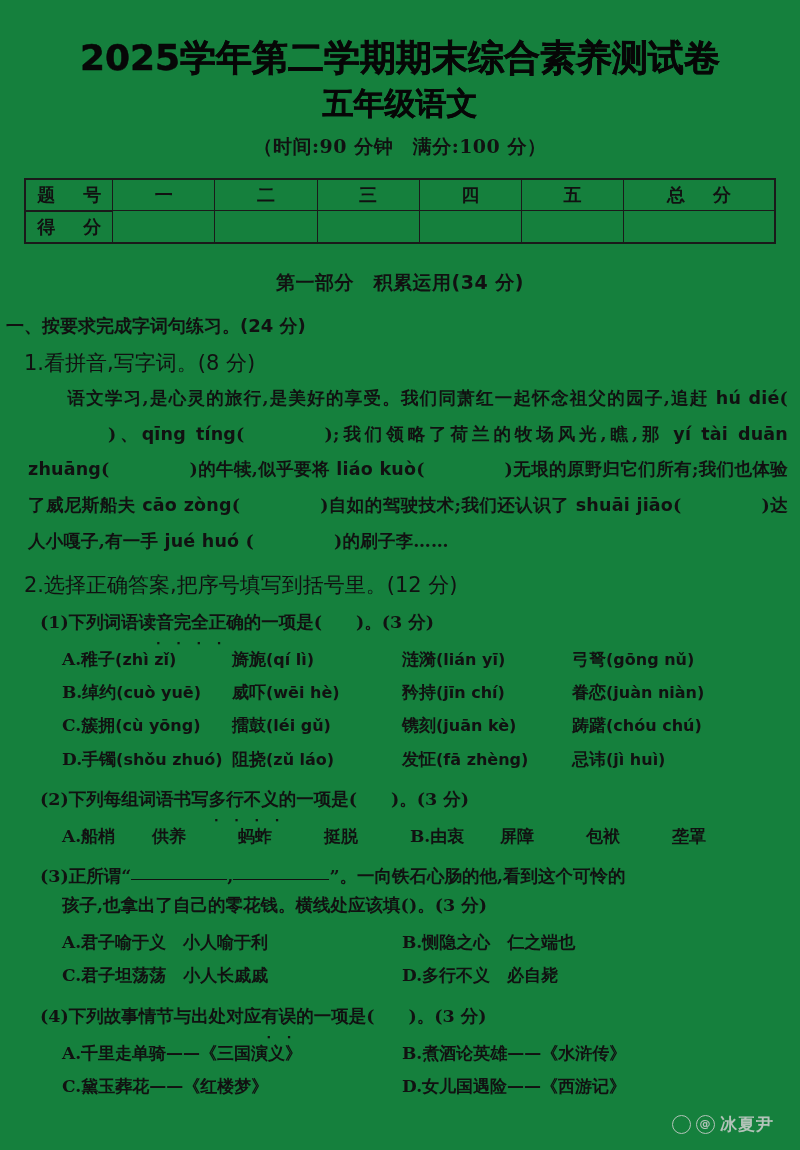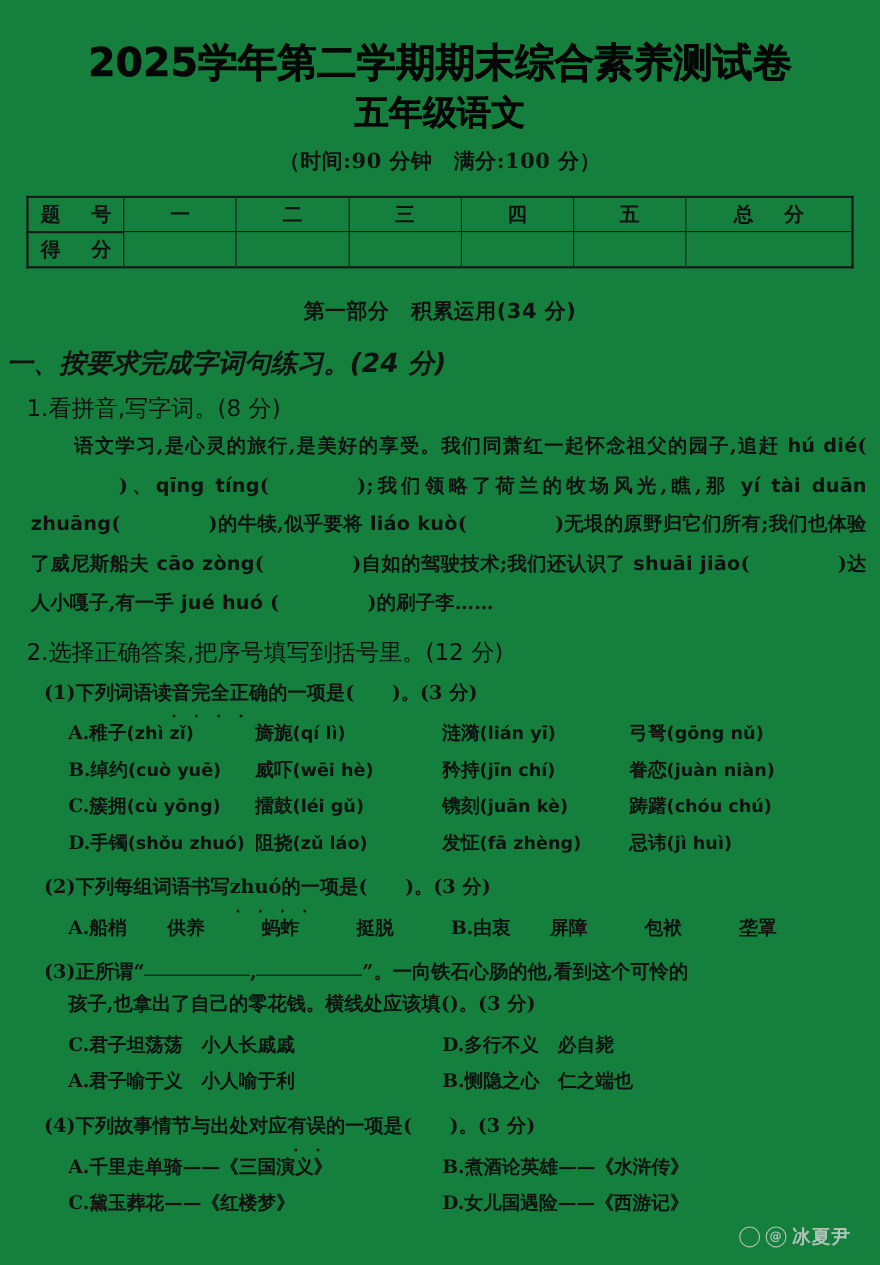--- a/index.html
+++ b/index.html
@@ -95,24 +95,23 @@
     text-align: center;
     font-family: "DejaVu Sans", "Liberation Sans", sans-serif;
     font-weight: bold;
     font-size: 19px;
     margin: 26px 0 0 0;
     letter-spacing: 0.5px;
   }
   .big-q {
     font-family: "DejaVu Sans", "Liberation Sans", sans-serif;
     font-weight: bold;
-    font-size: 24px;
+    font-size: 18px;
     margin: 18px 0 0 6px;
     letter-spacing: 0px;
-    font-style: italic;
   }
   .sub-q {
     font-family: "DejaVu Sans", "Liberation Sans", sans-serif;
     font-weight: normal;
     font-size: 21px;
     margin: 11px 0 0 24px;
   }
   .para {
     font-family: "DejaVu Serif", "Liberation Serif", serif;
     font-weight: bold;
@@ -282,21 +281,21 @@
     </div>
     <div class="opt-row cols4">
       <span class="cell"><span>D.</span><span>手镯</span><span class="py-inline">(shǒu zhuó)</span></span>
       <span class="cell"><span>阻挠</span><span class="py-inline">(zǔ láo)</span></span>
       <span class="cell"><span>发怔</span><span class="py-inline">(fā zhèng)</span></span>
       <span class="cell"><span>忌讳</span><span class="py-inline">(jì huì)</span></span>
     </div>
   </div>
 
   <div class="item-q">
-    <span>(2)</span><span>下列每组词语书写</span><span class="dotted"><span>zhuó</span><span class="dots">．．．．</span></span><span>的一项是(</span><span class="paren-gap"></span><span>)。(3 分)</span>
+    <span>(2)</span><span>下列每组词语书写</span><span class="dotted"><span>多行不义</span><span class="dots">．．．．</span></span><span>的一项是(</span><span class="paren-gap"></span><span>)。(3 分)</span>
   </div>
   <div class="opts">
     <div class="opt-row words">
       <span class="cell lead"><span>A.</span><span>船梢</span></span>
       <span class="cell">供养</span>
       <span class="cell">蚂蚱</span>
       <span class="cell">挺脱</span>
       <span class="cell lead"><span>B.</span><span>由衷</span></span>
       <span class="cell">屏障</span>
       <span class="cell">包袱</span>
@@ -305,26 +304,26 @@
   </div>
 
   <div class="item-q">
     <span>(3)</span><span>正所谓“</span><span class="fill-line"></span><span>,</span><span class="fill-line"></span><span>”。一向铁石心肠的他,看到这个可怜的</span>
   </div>
   <div class="item-q2">
     <span>孩子,也拿出了自己的零花钱。横线处应该填(</span><span class="paren-gap"></span><span>)。(3 分)</span>
   </div>
   <div class="opts">
     <div class="opt-row half">
+      <span class="cell"><span>A.</span><span>君子喻于义　小人喻于利</span></span>
+      <span class="cell"><span>B.</span><span>恻隐之心　仁之端也</span></span>
+    </div>
+    <div class="opt-row half">
       <span class="cell"><span>C.</span><span>君子坦荡荡　小人长戚戚</span></span>
       <span class="cell"><span>D.</span><span>多行不义　必自毙</span></span>
-    </div>
-    <div class="opt-row half">
-      <span class="cell"><span>A.</span><span>君子喻于义　小人喻于利</span></span>
-      <span class="cell"><span>B.</span><span>恻隐之心　仁之端也</span></span>
     </div>
   </div>
 
   <div class="item-q">
     <span>(4)</span><span>下列故事情节与出处对应</span><span class="dotted"><span>有误</span><span class="dots">．．</span></span><span>的一项是(</span><span class="paren-gap"></span><span>)。(3 分)</span>
   </div>
   <div class="opts">
     <div class="opt-row half">
       <span class="cell"><span>A.</span><span>千里走单骑——《三国演义》</span></span>
       <span class="cell"><span>B.</span><span>煮酒论英雄——《水浒传》</span></span>

